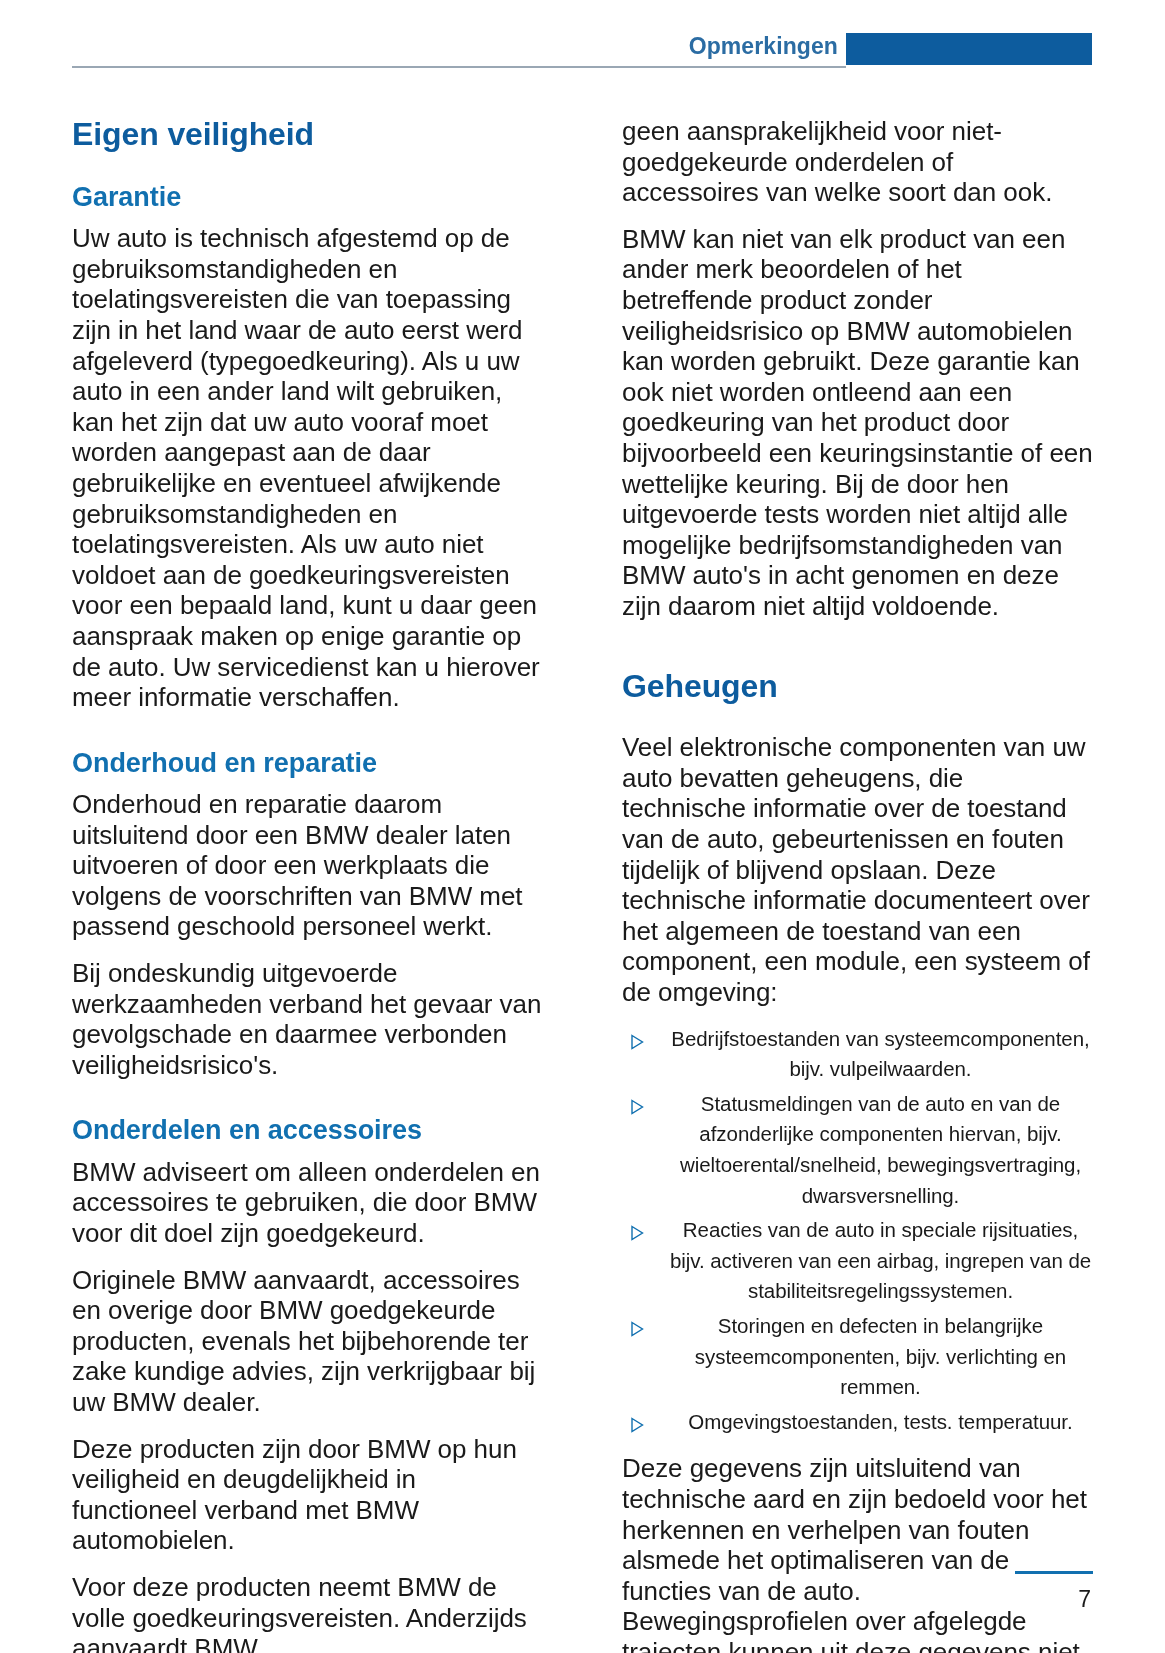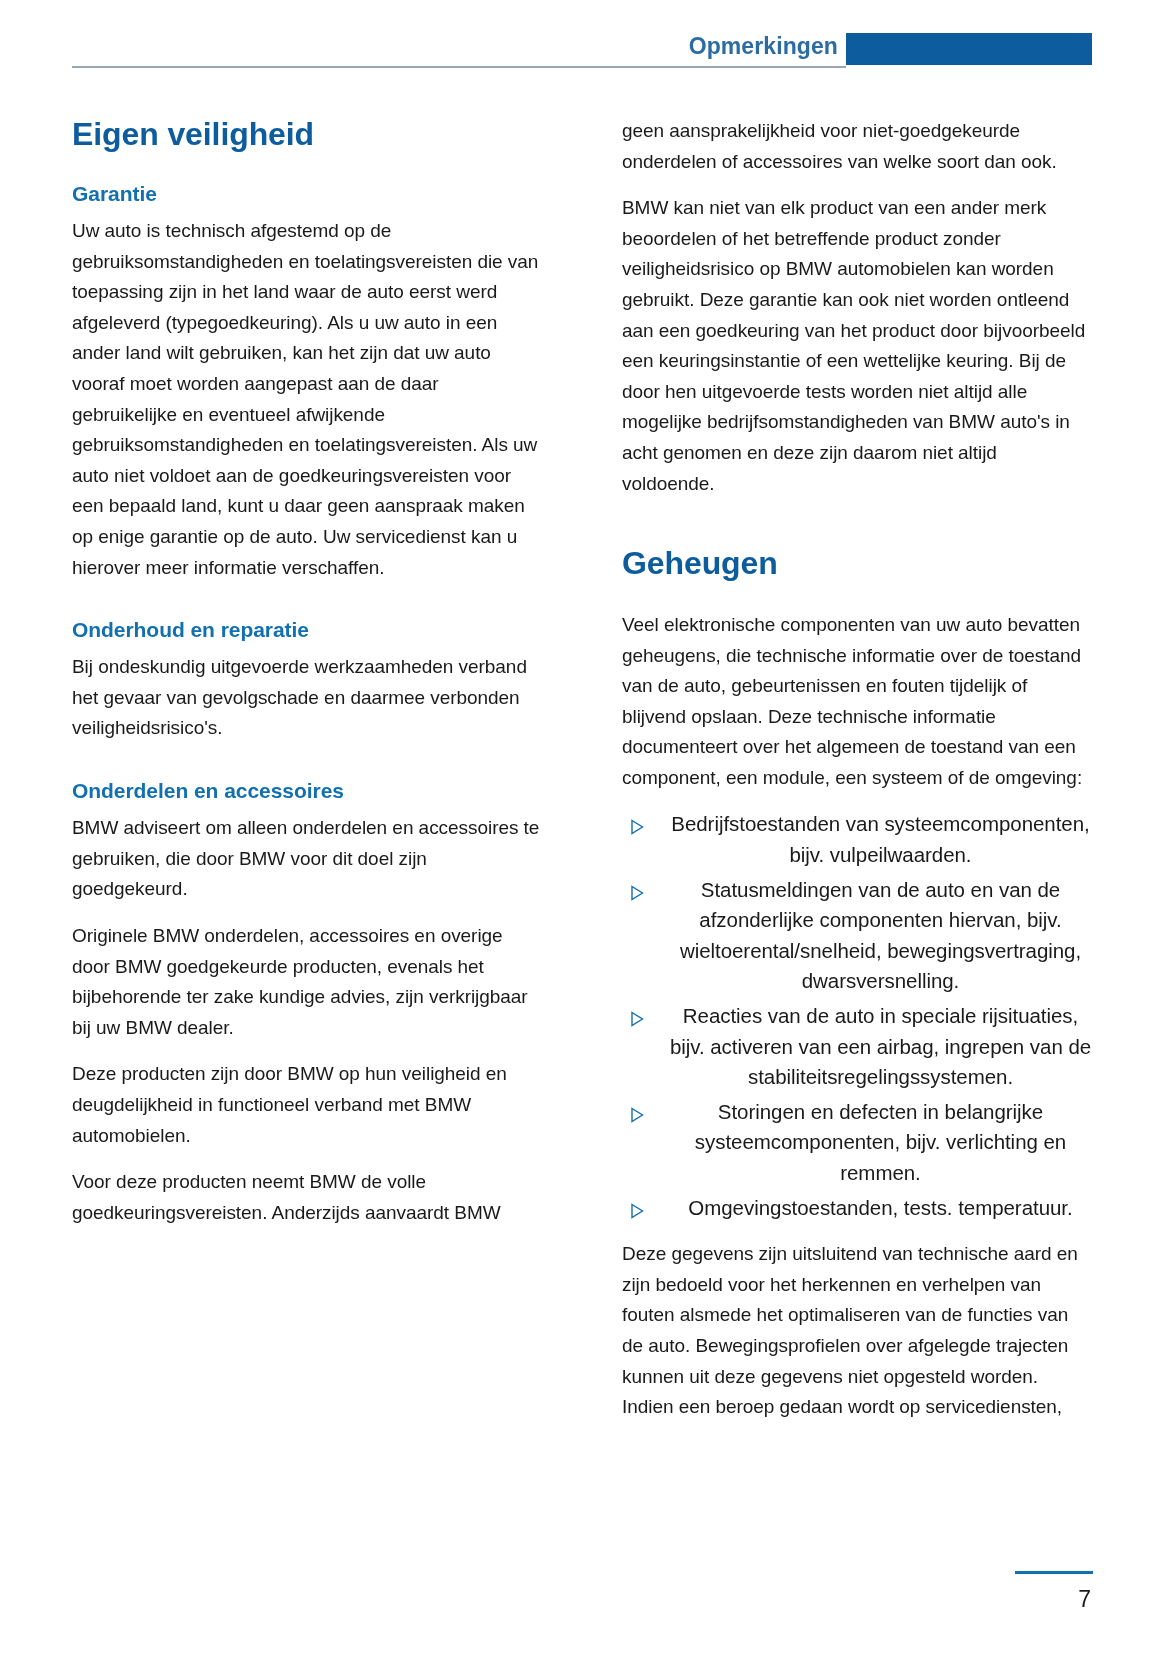--- a/index.html
+++ b/index.html
@@ -80,34 +80,34 @@
     font-weight: bold;
     color: #0d5c9e;
     margin: 0 0 28px 0;
     line-height: 1.15;
     letter-spacing: -0.1px;
   }
   h1.h-main.spaced {
     margin-top: 46px;
   }
   h2.h-sub {
-    font-size: 21px;
+    font-size: 27px;
     font-weight: bold;
     color: #1170b0;
     margin: 34px 0 10px 0;
     line-height: 1.2;
     letter-spacing: -0.05px;
   }
   h2.h-sub.first {
     margin-top: 0;
   }
 
   
   p.body {
-    font-size: 19px;
+    font-size: 26px;
     line-height: 30.6px;
     margin: 0 0 16px 0;
     color: #1a1a1a;
     letter-spacing: -0.05px;
   }
 
   
   ul.bullets {
     list-style: none;
     margin: 0 0 16px 0;
@@ -170,25 +170,26 @@
   <div class="columns">
 
     <div class="col">
 
       <h1 class="h-main">Eigen veiligheid</h1>
 
       <h2 class="h-sub first">Garantie</h2>
       <p class="body">Uw auto is technisch afgestemd op de gebruiksomstandigheden en toelatingsvereisten die van toepassing zijn in het land waar de auto eerst werd afgeleverd (typegoedkeuring). Als u uw auto in een ander land wilt gebruiken, kan het zijn dat uw auto vooraf moet worden aangepast aan de daar gebruikelijke en eventueel afwijkende gebruiksomstandigheden en toelatingsvereisten. Als uw auto niet voldoet aan de goedkeuringsvereisten voor een bepaald land, kunt u daar geen aanspraak maken op enige garantie op de auto. Uw servicedienst kan u hierover meer informatie verschaffen.</p>
 
       <h2 class="h-sub">Onderhoud en reparatie</h2>
+      <p class="body">Onderhoud en reparatie daarom uitsluitend door een BMW dealer laten uitvoeren of door een werkplaats die volgens de voorschriften van BMW met passend geschoold personeel werkt.</p>
       <p class="body">Bij ondeskundig uitgevoerde werkzaamheden verband het gevaar van gevolgschade en daarmee verbonden veiligheidsrisico's.</p>
 
       <h2 class="h-sub">Onderdelen en accessoires</h2>
       <p class="body">BMW adviseert om alleen onderdelen en accessoires te gebruiken, die door BMW voor dit doel zijn goedgekeurd.</p>
-      <p class="body">Originele BMW onderdelen, accessoires en overige door BMW goedgekeurde producten, evenals het bijbehorende ter zake kundige advies, zijn verkrijgbaar bij uw BMW dealer.</p>
+      <p class="body">Originele BMW aanvaardt, accessoires en overige door BMW goedgekeurde producten, evenals het bijbehorende ter zake kundige advies, zijn verkrijgbaar bij uw BMW dealer.</p>
       <p class="body">Deze producten zijn door BMW op hun veiligheid en deugdelijkheid in functioneel verband met BMW automobielen.</p>
       <p class="body">Voor deze producten neemt BMW de volle goedkeuringsvereisten. Anderzijds aanvaardt BMW</p>
     </div>
 
     <div class="col col-right">
 
       <p class="body">geen aansprakelijkheid voor niet-goedgekeurde onderdelen of accessoires van welke soort dan ook.</p>
       <p class="body">BMW kan niet van elk product van een ander merk beoordelen of het betreffende product zonder veiligheidsrisico op BMW automobielen kan worden gebruikt. Deze garantie kan ook niet worden ontleend aan een goedkeuring van het product door bijvoorbeeld een keuringsinstantie of een wettelijke keuring. Bij de door hen uitgevoerde tests worden niet altijd alle mogelijke bedrijfsomstandigheden van BMW auto's in acht genomen en deze zijn daarom niet altijd voldoende.</p>
 
       <h1 class="h-main spaced">Geheugen</h1>

